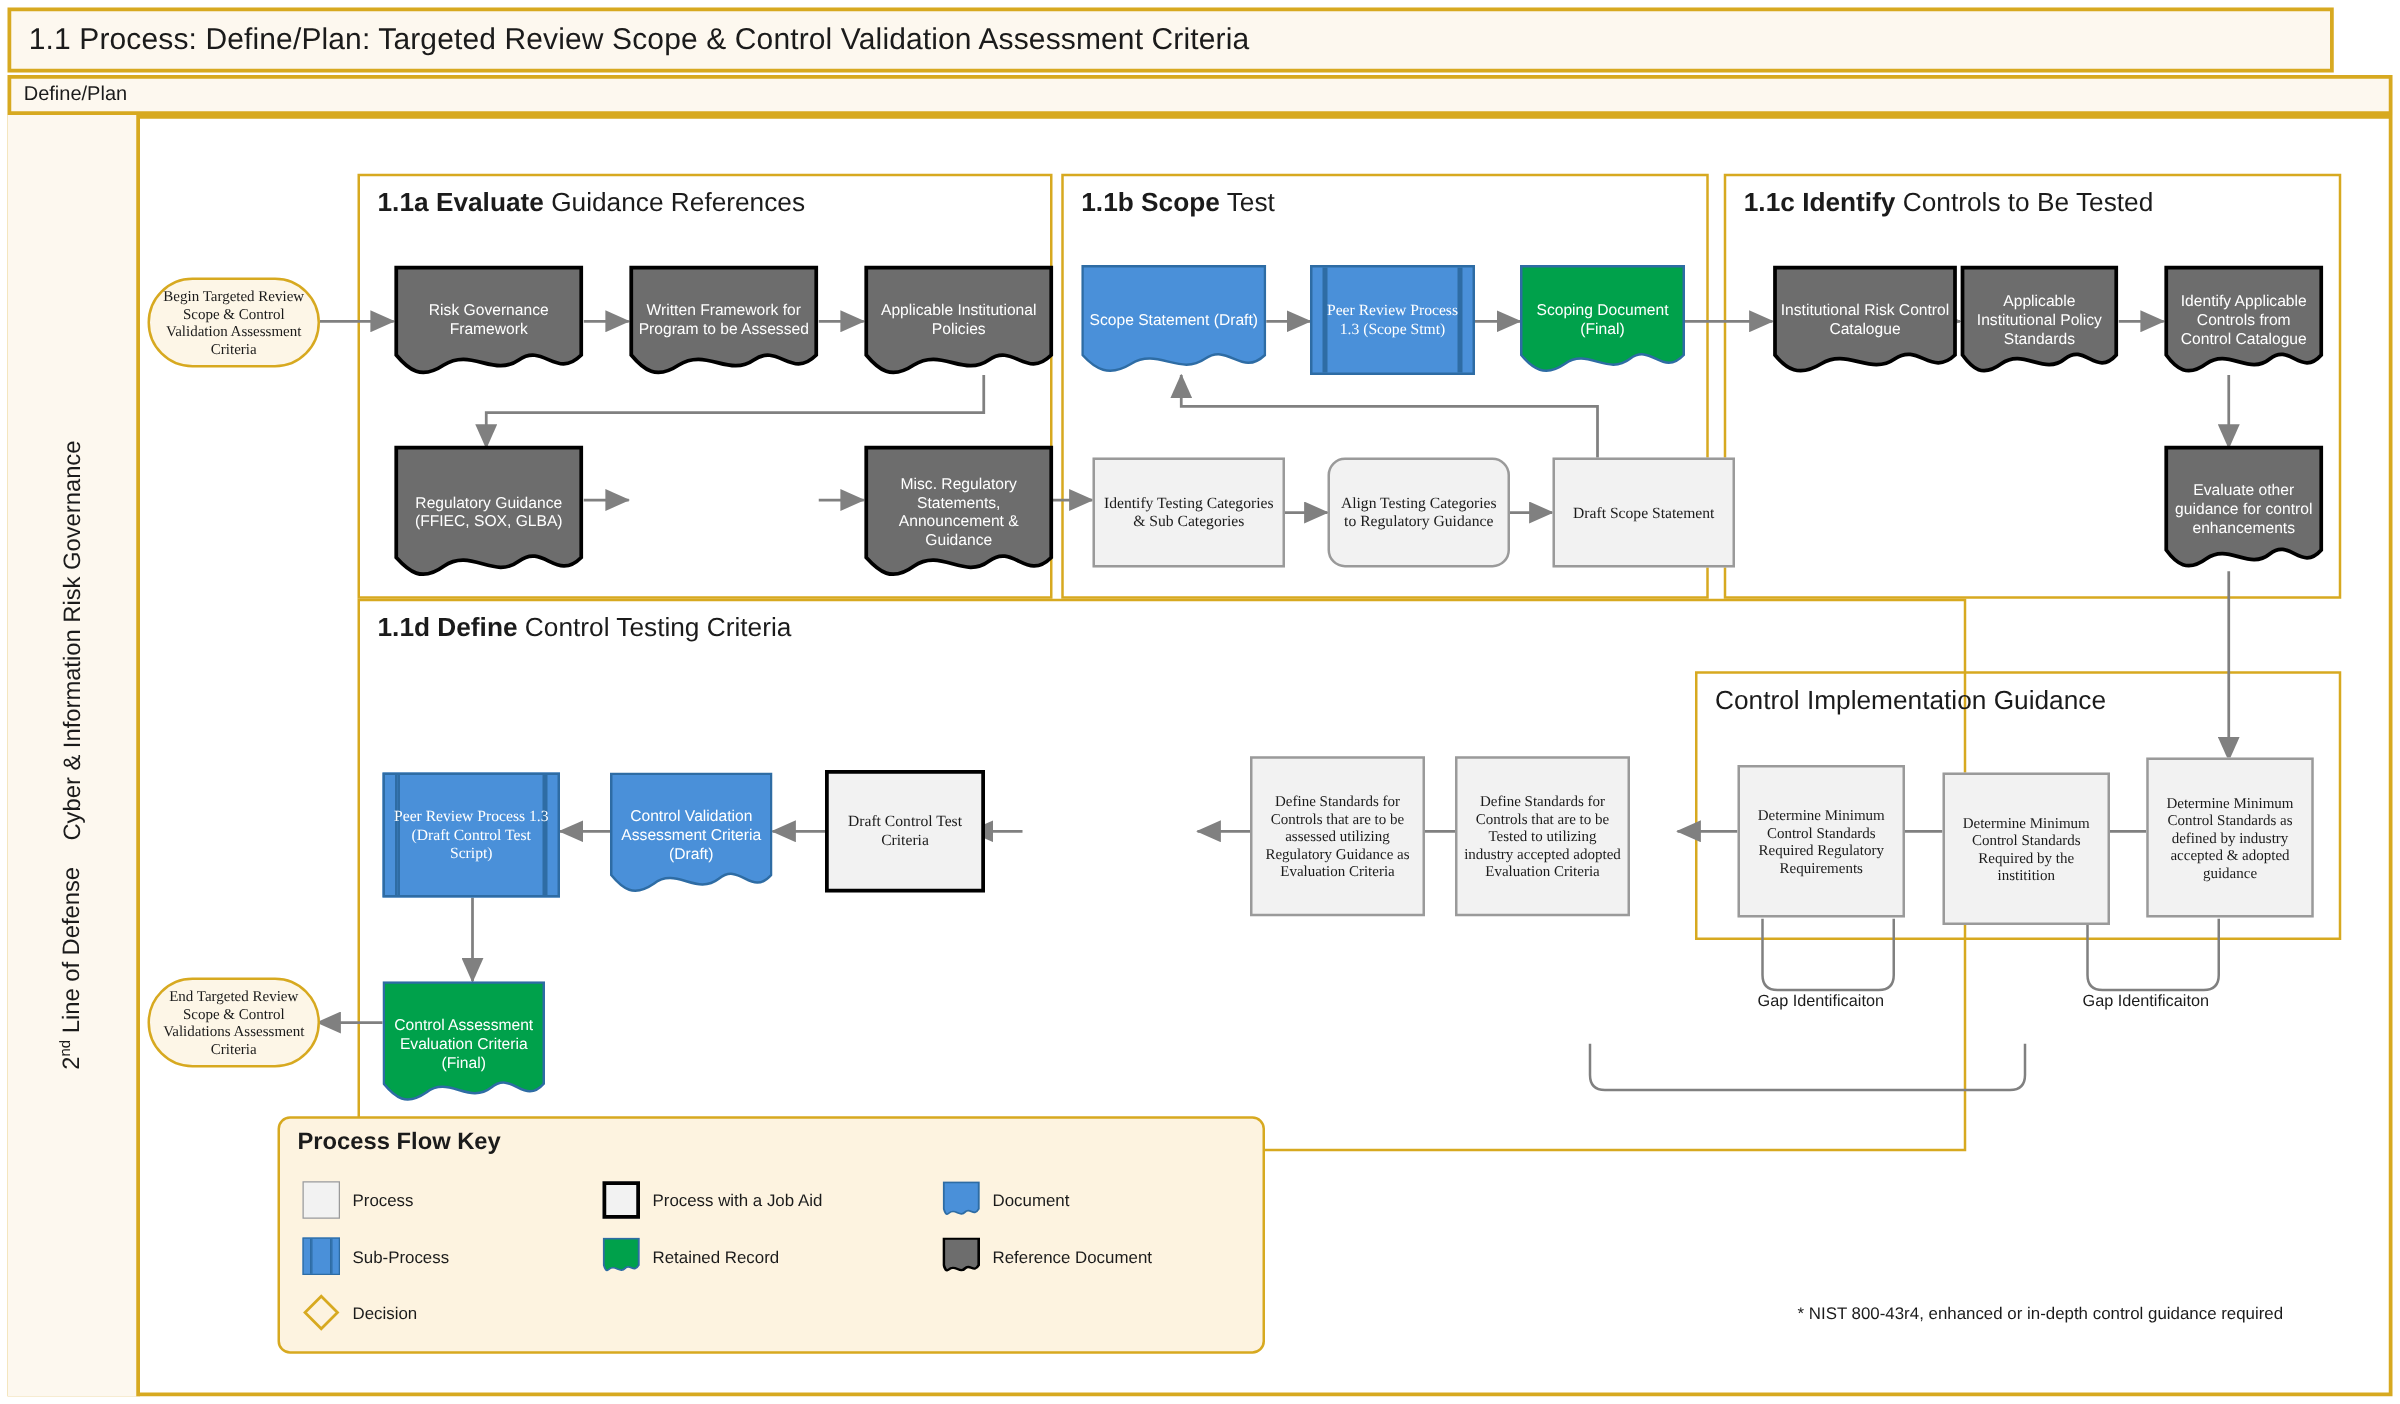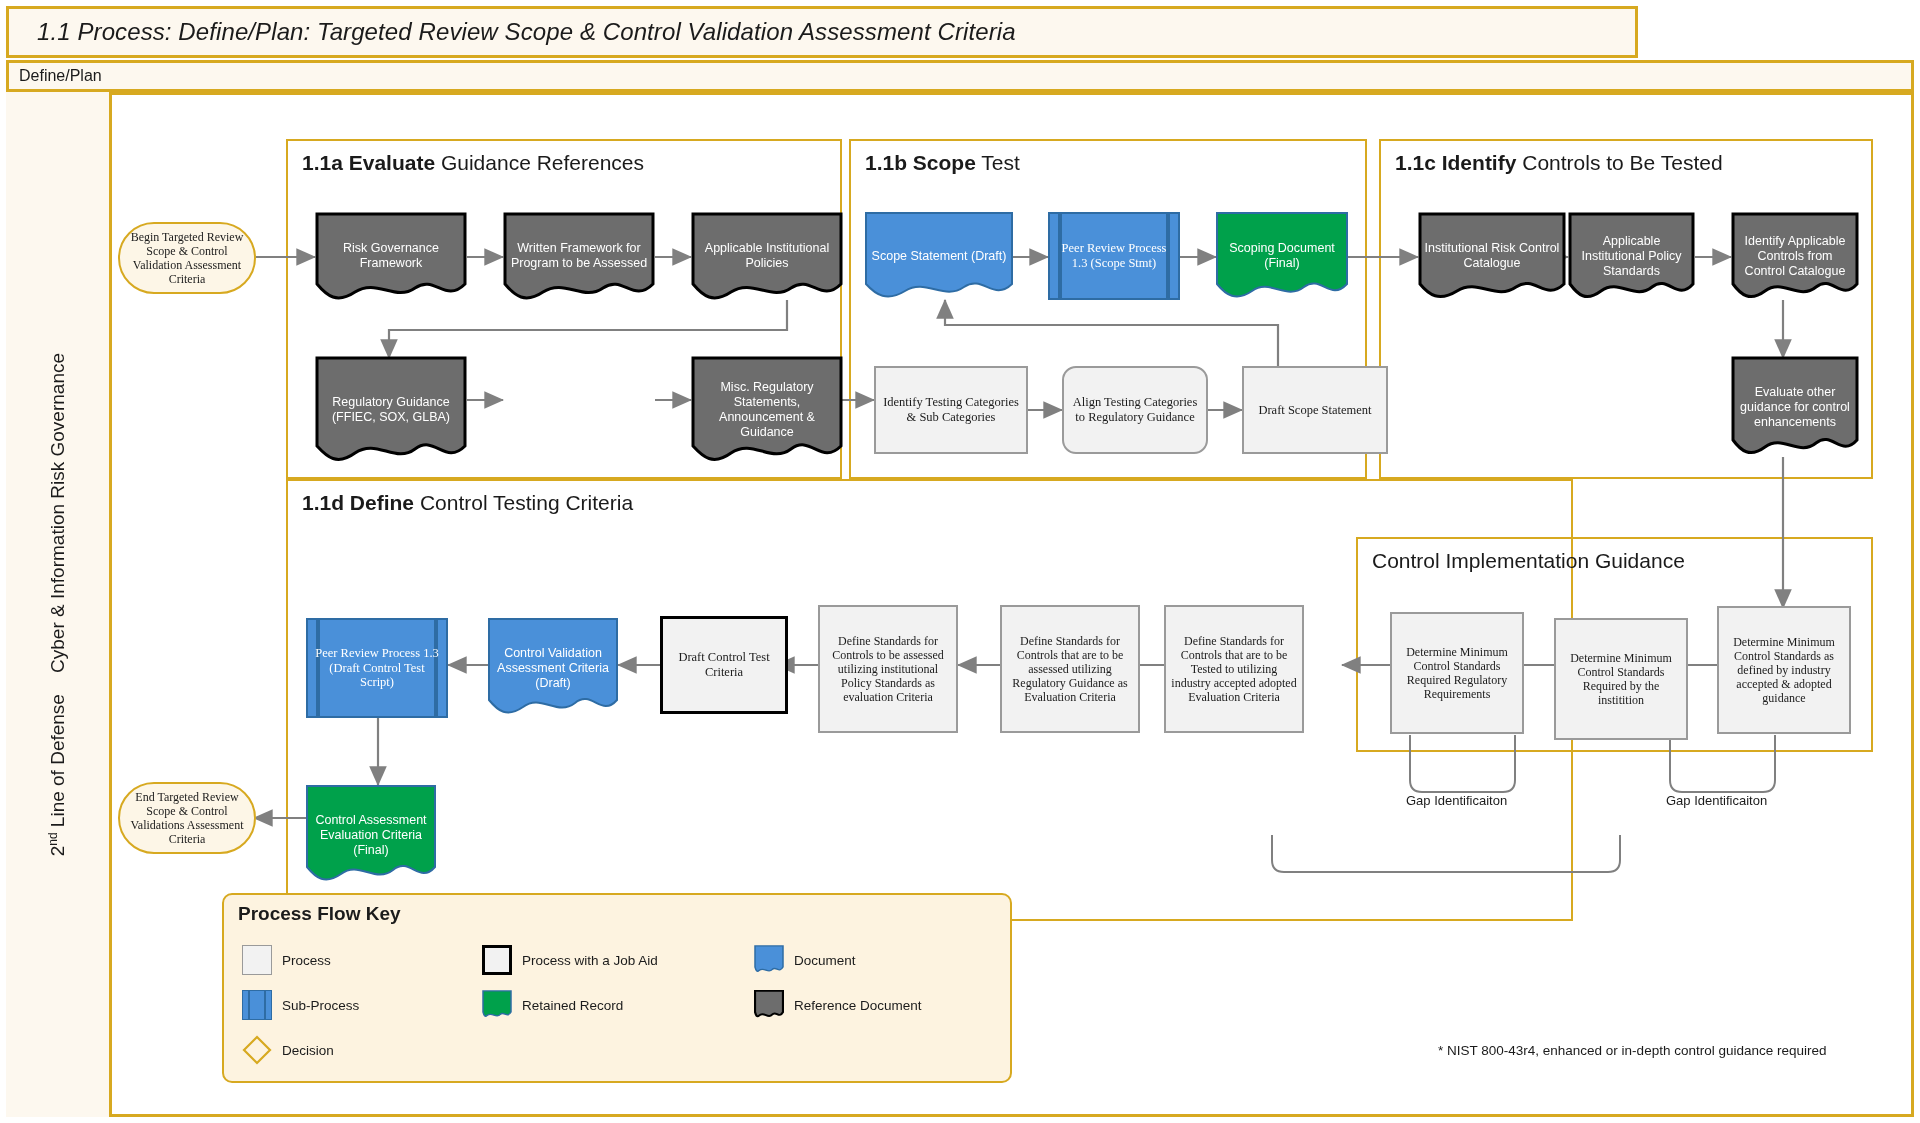--- a/index.html
+++ b/index.html
@@ -7,23 +7,23 @@
     width: 1920px; height: 1123px;
     font-family: "Liberation Sans", sans-serif;
     background: #ffffff;
     position: relative;
     overflow: hidden;
   }
   #canvas { position: absolute; inset: 0; }
 
   
   .title-bar {
-    position: absolute; left: 6px; top: 6px; width: 1632px; height: 52px;
+    position: absolute; left: 6px; top: 6px; width: 1861px; height: 52px;
     background: #fdf8ef; border: 3px solid #d7a920;
-    display: flex; align-items: center; padding-left: 28px; font-style: italic;
+    display: flex; align-items: center; padding-left: 14px;
   }
   .title-bar span { font-size: 24px; color: #1b1b1b; letter-spacing: .1px; }
 
   .lane-bar {
     position: absolute; left: 6px; top: 60px; width: 1908px; height: 32px;
     background: #fdf8ef; border: 3px solid #d7a920;
     display: flex; align-items: center; padding-left: 10px;
   }
   .lane-bar span { font-size: 16px; color: #1b1b1b; }
 
@@ -358,23 +358,20 @@
     <svg viewBox="0 0 130 100" preserveAspectRatio="none">
       <path d="M1,1 L129,1 L129,82 C113,100 104,71 87,85 C69,99 53,75 35,89 C19,100 10,93 1,82 Z" fill="#00a14b" stroke="#2e6ca4" stroke-width="2"></path>
     </svg>
     <div class="lbl">Control Assessment Evaluation Criteria (Final)</div>
   </div>
 
   <div class="node n-jobaid" style="left:660px; top:616px; width:128px; height:98px;">
     <div class="lbl">Draft Control Test Criteria</div>
   </div>
 
-  <div class="node n-process" style="left:818px; top:605px; width:140px; height:128px; font-size:12px;">
-    <div class="lbl">Define Standards for Controls to be assessed utilizing institutional  Policy Standards as evaluation Criteria</div>
-  </div>
 
   <div class="node n-process" style="left:1000px; top:605px; width:140px; height:128px; font-size:12px;">
     <div class="lbl">Define Standards for Controls that are to be assessed utilizing Regulatory Guidance as Evaluation Criteria</div>
   </div>
 
   <div class="node n-process" style="left:1164px; top:605px; width:140px; height:128px; font-size:12px;">
     <div class="lbl">Define Standards for Controls that are to be Tested to utilizing industry accepted adopted Evaluation Criteria</div>
   </div>
 
   <div class="node n-process" style="left:1390px; top:612px; width:134px; height:122px; font-size:12px;">

